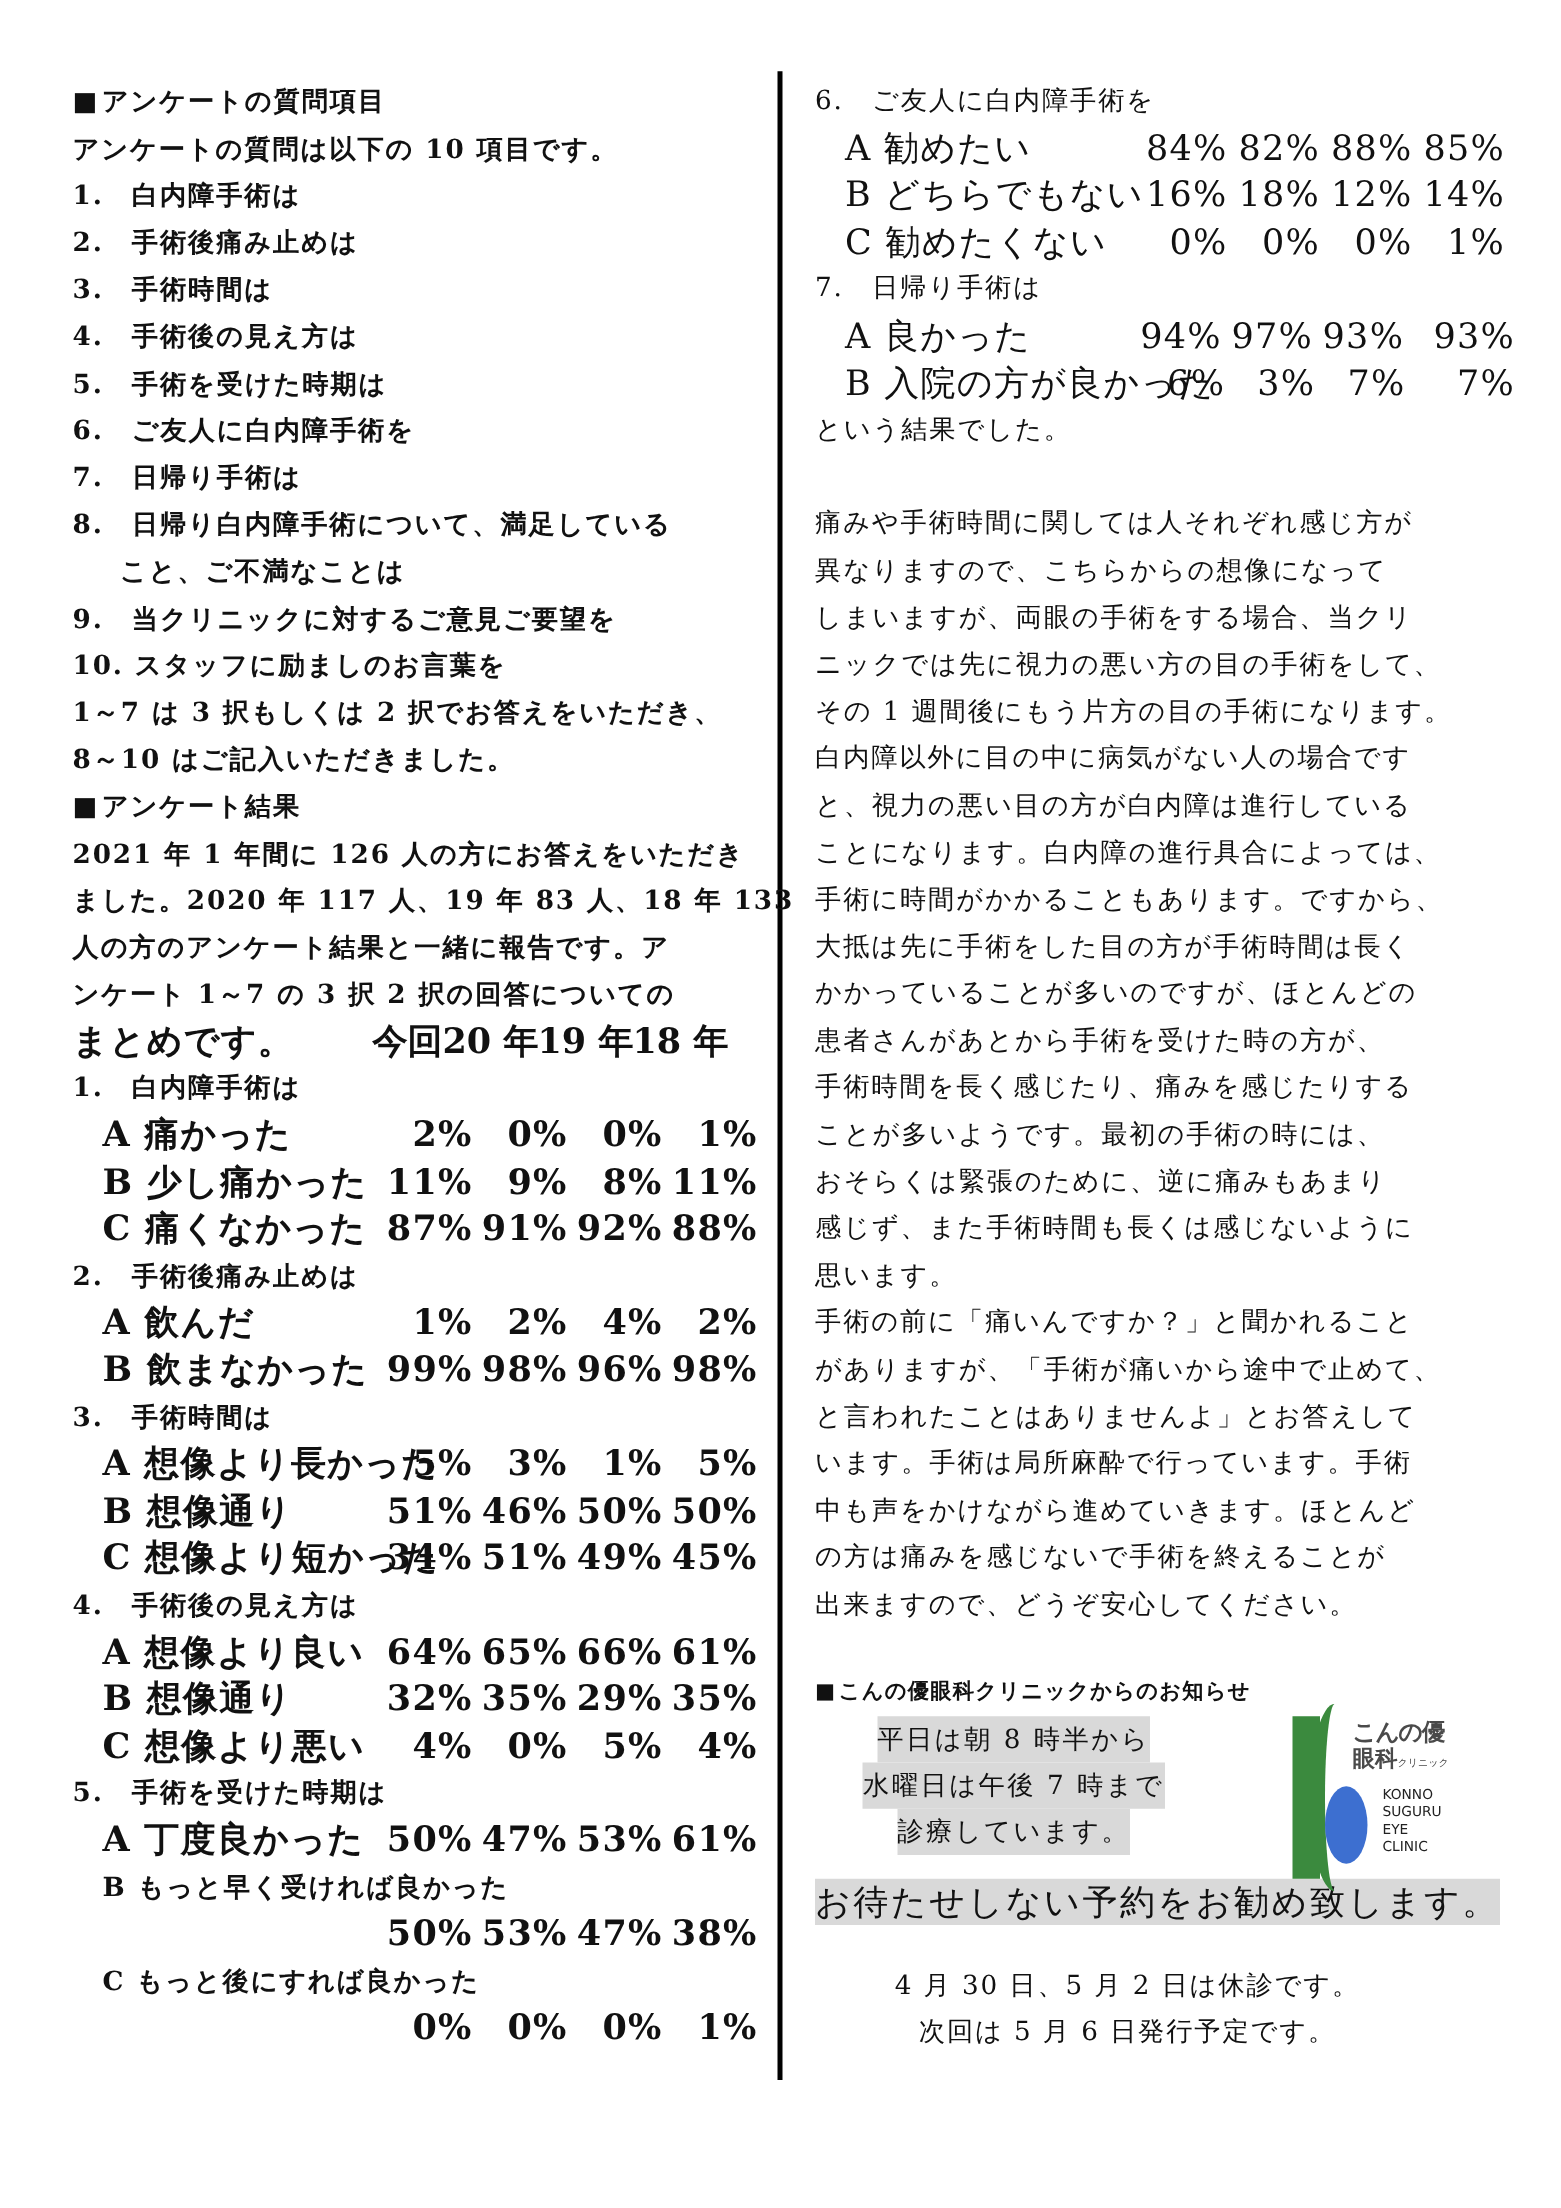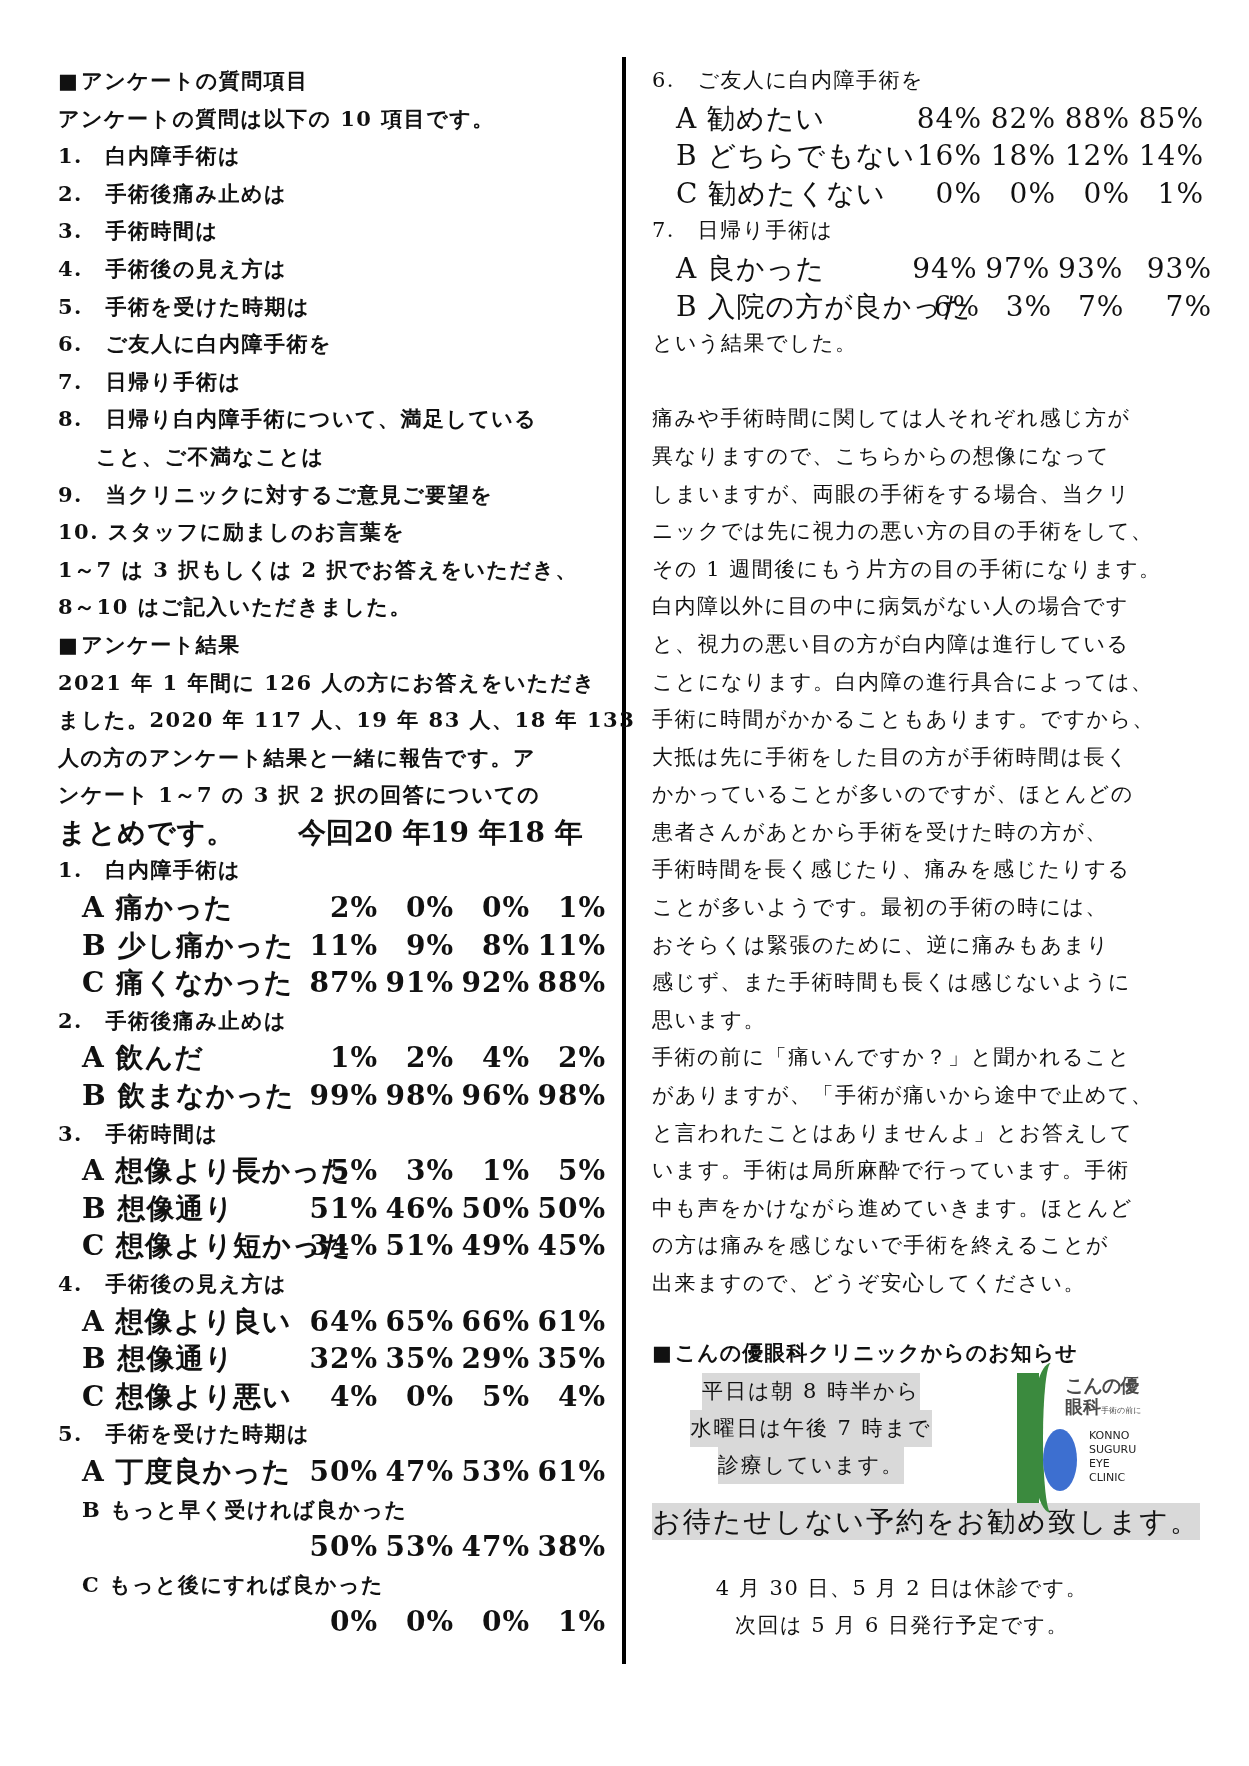--- a/index.html
+++ b/index.html
@@ -18,25 +18,25 @@
   .sub { padding-left: 24px; }
   .row { display: flex; height: 37.6px; line-height: 37.6px; font-size: 28px; white-space: nowrap; letter-spacing: 1px; }
   .row .lbl { padding-left: 24px; }
   .row .v { text-align: right; }
   .row.left .lbl { width: 220px; }
   .row.left .v { width: 76px; }
   .row.right .lbl { width: 232px; }
   .row.right .v { width: 74px; }
   .hdr .v { letter-spacing: 0; }
   .blank { height: 37.6px; }
-  .notice-title { font-family: Liberation Sans, sans-serif; font-weight: bold; font-size: 21px; height: 40px; line-height: 40px; letter-spacing: 1px; }
+  .notice-title { font-family: Liberation Sans, sans-serif; font-weight: bold; font-size: 17px; height: 40px; line-height: 40px; letter-spacing: 1px; }
   .notice-block { position: relative; height: 150px; }
   .hours { position: absolute; left: 0; top: 0; width: 330px; text-align: center; }
   .hours span { display: inline-block; background: #d9d9d9; font-size: 21px; line-height: 37px; height: 37px; margin: 0 12px 0 0; letter-spacing: 2px; }
-  .logo { position: absolute; left: 365px; top: 0; width: 130px; height: 130px; }
+  .logo { position: absolute; left: 382px; top: 0; width: 130px; height: 130px; }
   .logo .bar { position: absolute; left: 0; top: 0; width: 22px; height: 130px; background: #3b8a3e; }
   .logo .curve { position: absolute; left: 14px; top: -10px; width: 40px; height: 150px; border-left: 12px solid #3b8a3e; border-radius: 50% 0 0 50%; box-sizing: border-box; }
   .logo .oval { position: absolute; left: 26px; top: 56px; width: 34px; height: 62px; border-radius: 50%; background: #3d6fd0; }
   .logo .jp1 { position: absolute; left: 48px; top: 0; font-family: "DejaVu Sans", sans-serif; font-weight: bold; font-size: 19px; color: #4a4a4a; letter-spacing: -1px; }
   .logo .jp2 { position: absolute; left: 48px; top: 22px; font-family: "DejaVu Sans", sans-serif; font-weight: bold; font-size: 18px; color: #4a4a4a; }
   .logo .jp2 small { font-size: 8px; font-weight: normal; }
   .logo .en { position: absolute; left: 72px; top: 56px; font-family: "DejaVu Sans", sans-serif; font-size: 11px; line-height: 14px; color: #222; }
   .reserve { display: inline-block; background: #d9d9d9; font-size: 28px; height: 37px; line-height: 37px; letter-spacing: 2px; }
   .closing { text-align: center; font-size: 21px; line-height: 37px; letter-spacing: 1.5px; width: 500px; }
 </style>
@@ -261,21 +261,21 @@
     <div class="hours">
       <span>平日は朝 8 時半から</span><br>
       <span>水曜日は午後 7 時まで</span><br>
       <span>診療しています。</span>
     </div>
     <div class="logo">
       <div class="curve"></div>
       <div class="bar"></div>
       <div class="oval"></div>
       <div class="jp1">こんの優</div>
-      <div class="jp2"><span>眼科</span><small>手術の前に</small></div>
+      <div class="jp2"><span>眼科</span><small>クリニック</small></div>
       <div class="en">
         <div>KONNO</div>
         <div>SUGURU</div>
         <div>EYE</div>
         <div>CLINIC</div>
       </div>
     </div>
   </div>
   <div style="margin-top:-20px"><span class="reserve">お待たせしない予約をお勧め致します。</span></div>
   <div style="height:30px"></div>

